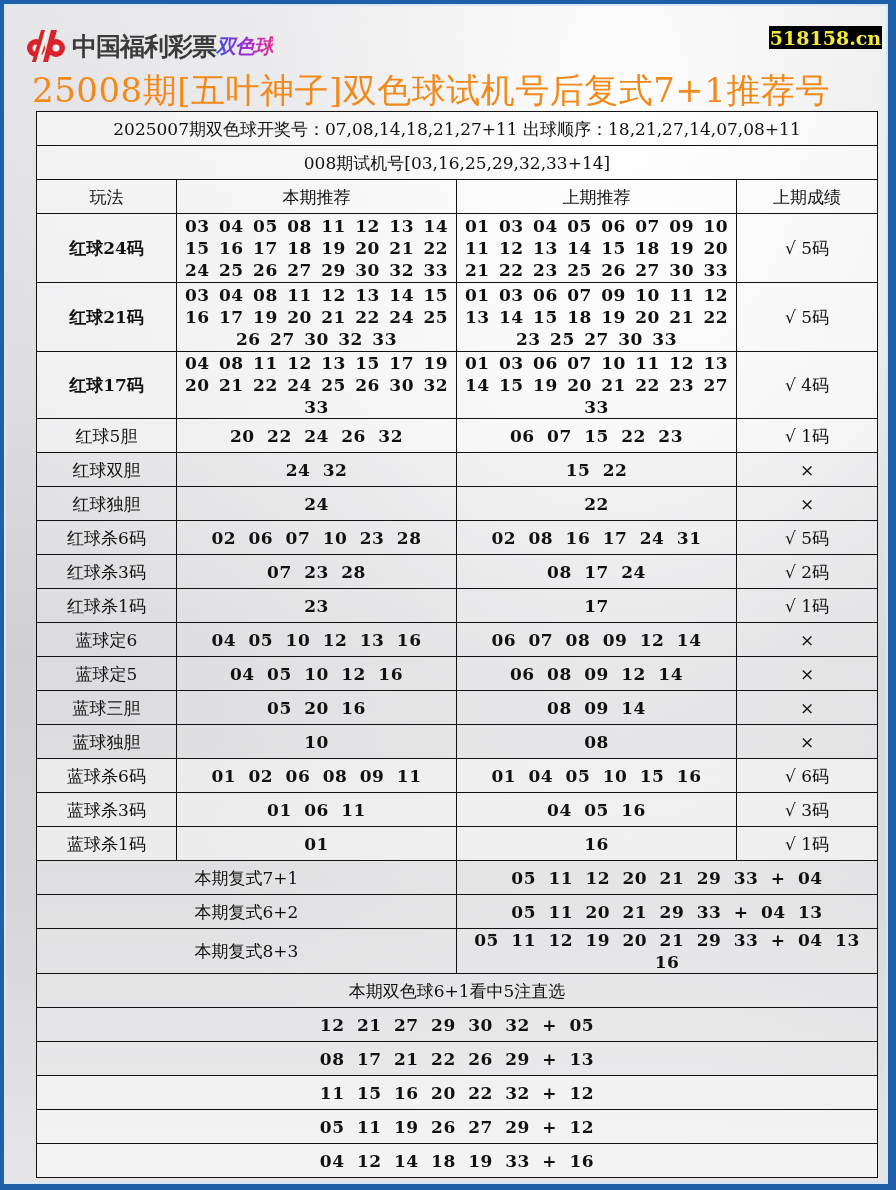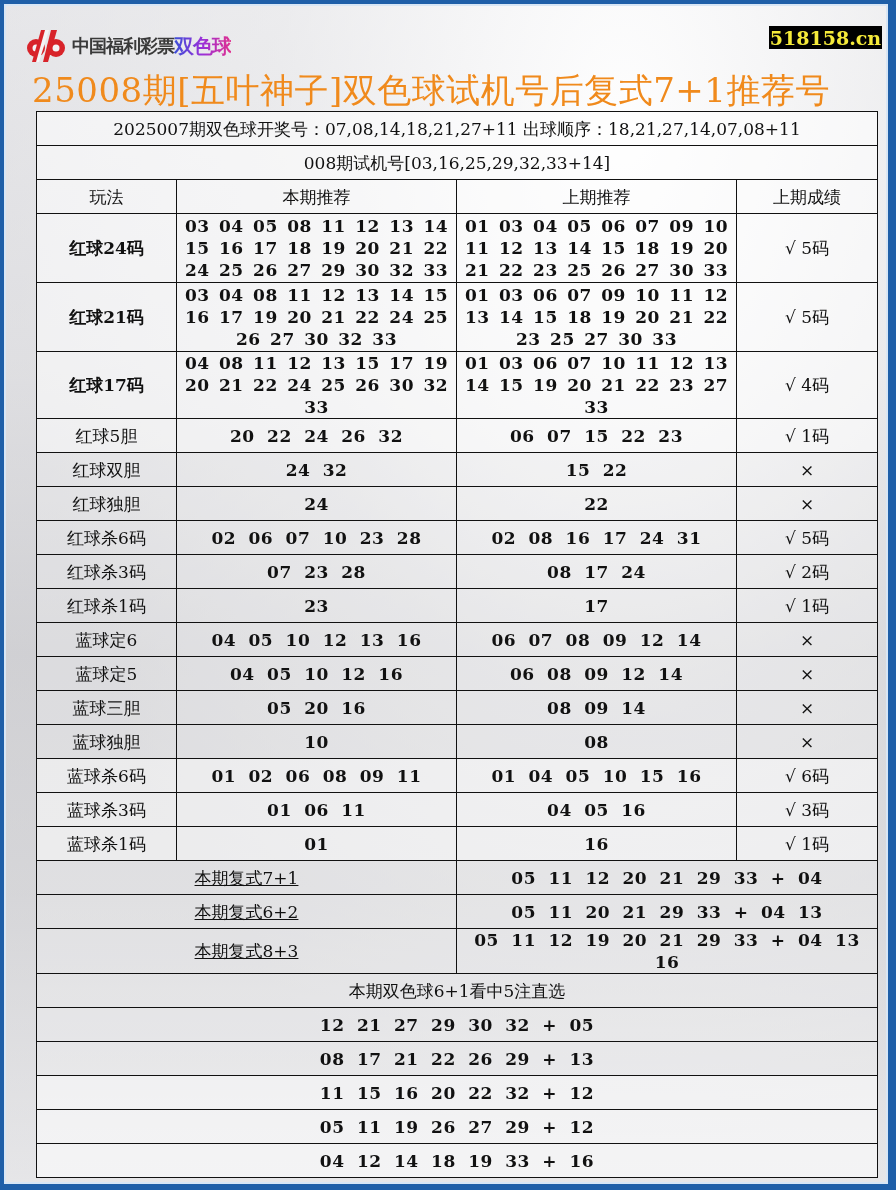--- a/index.html
+++ b/index.html
@@ -11,22 +11,22 @@
     .frame {
       position: absolute; left: 4px; top: 4px; width: 884px; height: 1180px;
       background:
         radial-gradient(ellipse at 70% 10%, rgba(255,255,255,0.9), rgba(230,230,232,0.6) 40%, rgba(210,210,214,0.4) 70%),
         linear-gradient(180deg, #f4f4f6 0%, #e8e8ea 30%, #cfcfd2 55%, #d8d8da 75%, #f3f3f4 100%);
       border: 2px solid #d8e6f5;
       box-sizing: border-box;
     }
     .header { position: absolute; left: 18px; top: 20px; height: 40px; display: flex; align-items: center; }
     .logo-mark { width: 44px; height: 36px; position: relative; }
-    .logo-text { font-family: Liberation Serif, serif; font-weight: bold; font-size: 18px; color: #3a3a3a; margin-left: 4px; letter-spacing: -1px; }
-    .logo-brand { font-family: "DejaVu Sans", sans-serif; font-weight: bold; font-size: 20px; background: linear-gradient(90deg,#3b4fd8,#9a2fd8,#e0308f); -webkit-background-clip: text; background-clip: text; color: transparent; letter-spacing: -1px; text-align: center; }
+    .logo-text { font-family: Liberation Serif, serif; font-weight: bold; font-size: 25px; color: #3a3a3a; margin-left: 4px; letter-spacing: -1px; }
+    .logo-brand { font-family: "DejaVu Sans", sans-serif; font-weight: bold; font-style: italic; font-size: 20px; background: linear-gradient(90deg,#3b4fd8,#9a2fd8,#e0308f); -webkit-background-clip: text; background-clip: text; color: transparent; letter-spacing: -1px; text-align: center; }
     .site-badge {
       position: absolute; left: 763px; top: 20px; width: 113px; height: 23px;
       background: #000; color: #f5ea3a; font-family: "DejaVu Serif", serif;
       font-size: 19px; display: flex; align-items: center; justify-content: center;
       font-weight: bold;
     }
     .title {
       position: absolute; left: 26px; top: 62px; width: 850px;
       font-size: 34px; color: #f08a1c; white-space: nowrap; letter-spacing: 0.5px;
       font-family: "DejaVu Serif", "Liberation Serif", serif;
@@ -40,21 +40,21 @@
       border: 1.5px solid #111; text-align: center; vertical-align: middle;
       padding: 0; line-height: 22px;
     }
     .col1 { width: 140px; } .col2 { width: 280px; } .col3 { width: 280px; } .col4 { width: 141px; }
     .bg-light td { background: rgba(255,255,255,0.55); }
     .bg-mid td { background: rgba(255,255,255,0.25); }
     td.multi { text-align: left; padding-left: 2px; font-weight: bold; letter-spacing: 0.5px; font-size: 17px; line-height: 22.5px; word-spacing: 3px; }
     td.num { font-weight: bold; letter-spacing: 0.5px; word-spacing: 6px; }
     td.label { font-weight: bold; }
     td.plain { font-weight: bold; }
-    td.fushi-label { text-align: left; padding-left: 150px; text-decoration: underline; }
+    td.fushi-label { text-align: left; padding-left: 150px; }
     tr.h35 td { height: 33px; }
     tr.h70 td { height: 68px; }
     tr.h50 td { height: 50px; }
   </style>
 </head>
 <body>
 
 <div class="frame">
 
   <div class="header">

